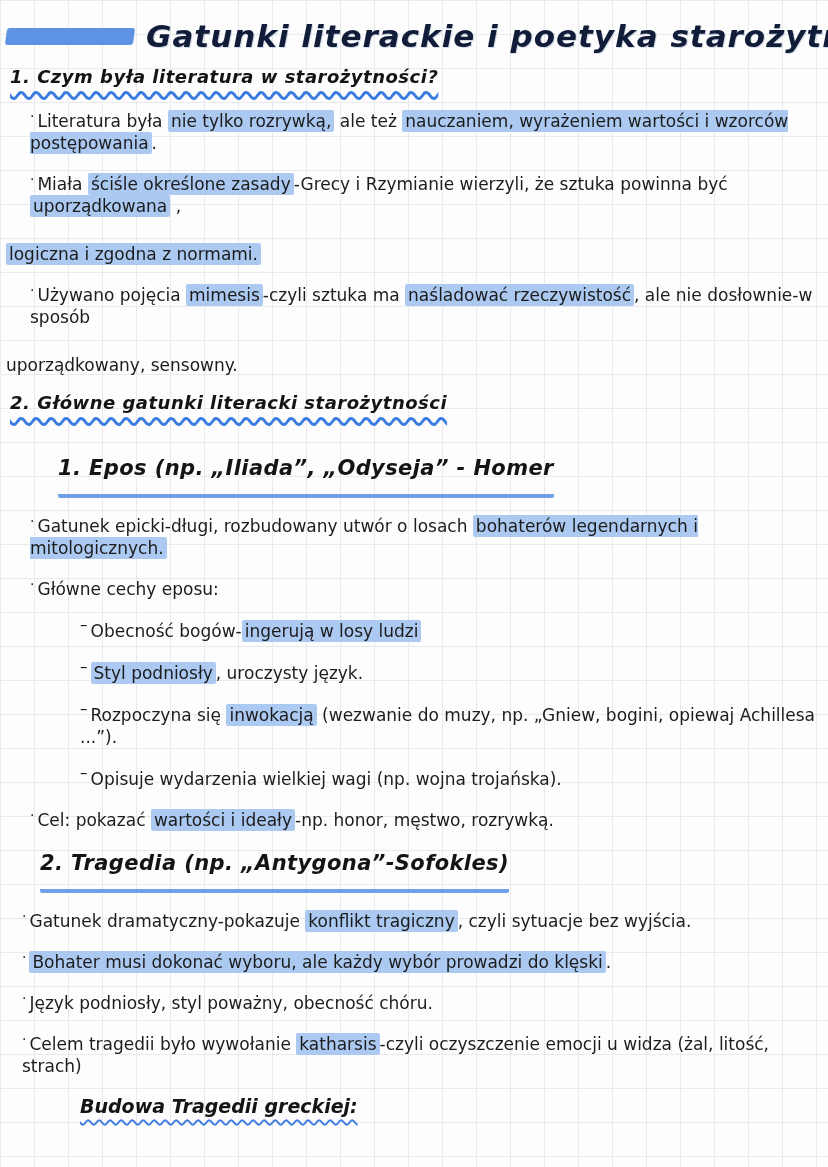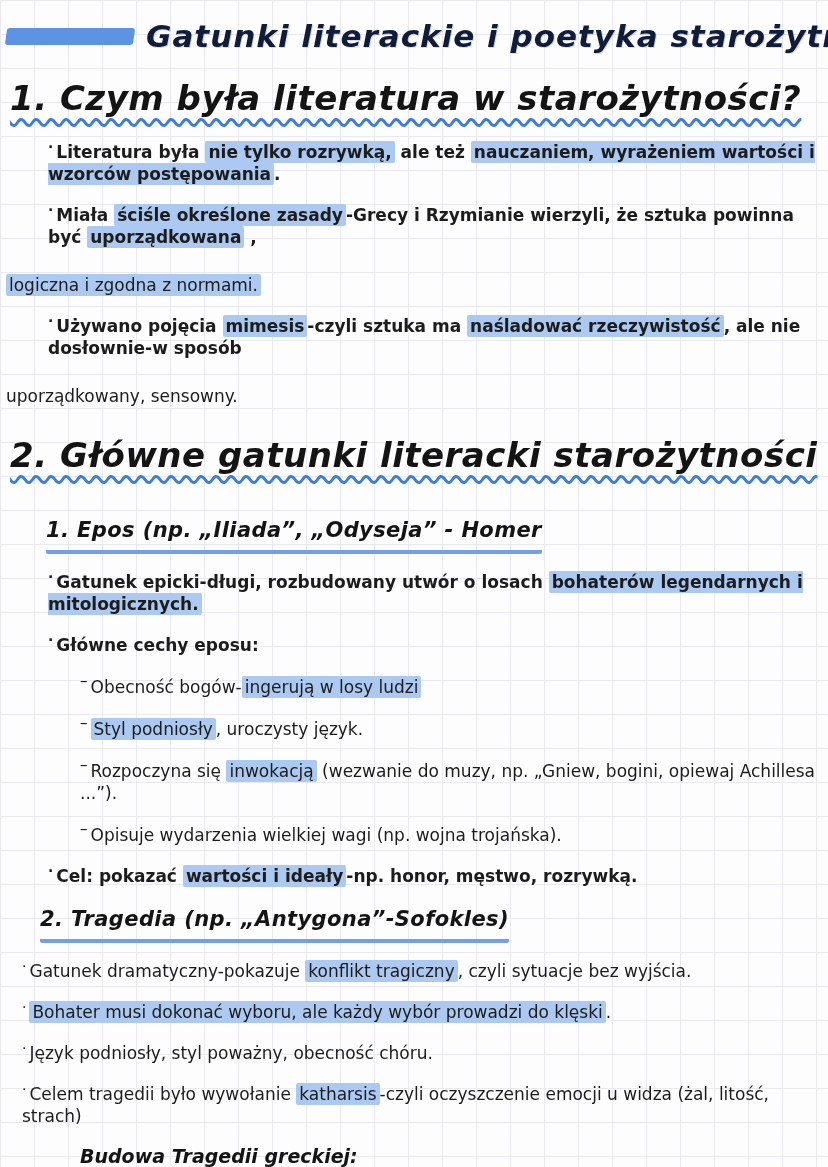--- a/index.html
+++ b/index.html
@@ -23,52 +23,52 @@
   .title-bar{height:17px;background:#5e92e2;border-radius:3px;flex:0 0 auto;}
   .title-bar.left{width:128px;transform:skewX(-8deg);}
   .doc-title{
     font-size:31px;font-weight:bold;font-style:italic;
     color:#101c38;letter-spacing:1px;white-space:nowrap;
     text-shadow:1px 1px 0 #2b4a8c33;
   }
   
   .h-section{
     display:inline-block;
-    font-size:34px;font-weight:bold;font-style:italic;
+    font-size:18px;font-weight:bold;font-style:italic;
     color:#141414;letter-spacing:.5px;
     text-decoration:underline;
     text-decoration-style:wavy;
     text-decoration-color:#3b7ce0;
     text-decoration-thickness:3px;
     text-underline-offset:8px;
-    margin:14px 0 18px 4px;
+    margin:2px 0 18px 4px;
   }
   .h-sub{
     display:inline-block;
     font-size:21px;font-weight:bold;font-style:italic;
     color:#141414;letter-spacing:.4px;
     border-bottom:4px solid #6fa0e8;
-    padding-bottom:8px;border-radius:2px;
-    margin:6px 0 12px 40px;
+    padding-bottom:14px;border-radius:2px;
+    margin:6px 0 12px 52px;
   }
   .h-table{
     display:inline-block;
     font-size:19px;font-weight:bold;font-style:italic;
     color:#141414;
     text-decoration:underline;
     text-decoration-style:wavy;
     text-decoration-color:#3b7ce0;
     text-decoration-thickness:2px;
     text-underline-offset:6px;
     margin:4px 0 14px 74px;
   }
   
   .note-line{font-size:17px;line-height:22px;margin-bottom:14px;color:#1c1c1c;}
   .indent-0{margin-left:0;margin-top:26px;}
-  .indent-1{margin-left:42px;font-weight:bold;}
+  .indent-1{margin-left:24px;}
   .indent-2{margin-left:74px;}
   .indent-t{margin-left:16px;}
   .bullet{margin-right:3px;color:#1c1c1c;}
   .bullet.dot{vertical-align:6px;font-size:14px;}
   .bullet.dash{vertical-align:7px;font-size:15px;}
   .hl{background:#abc9f1;padding:1px 3px;border-radius:2px;}
 </style>
 </head>
 <body>
 

